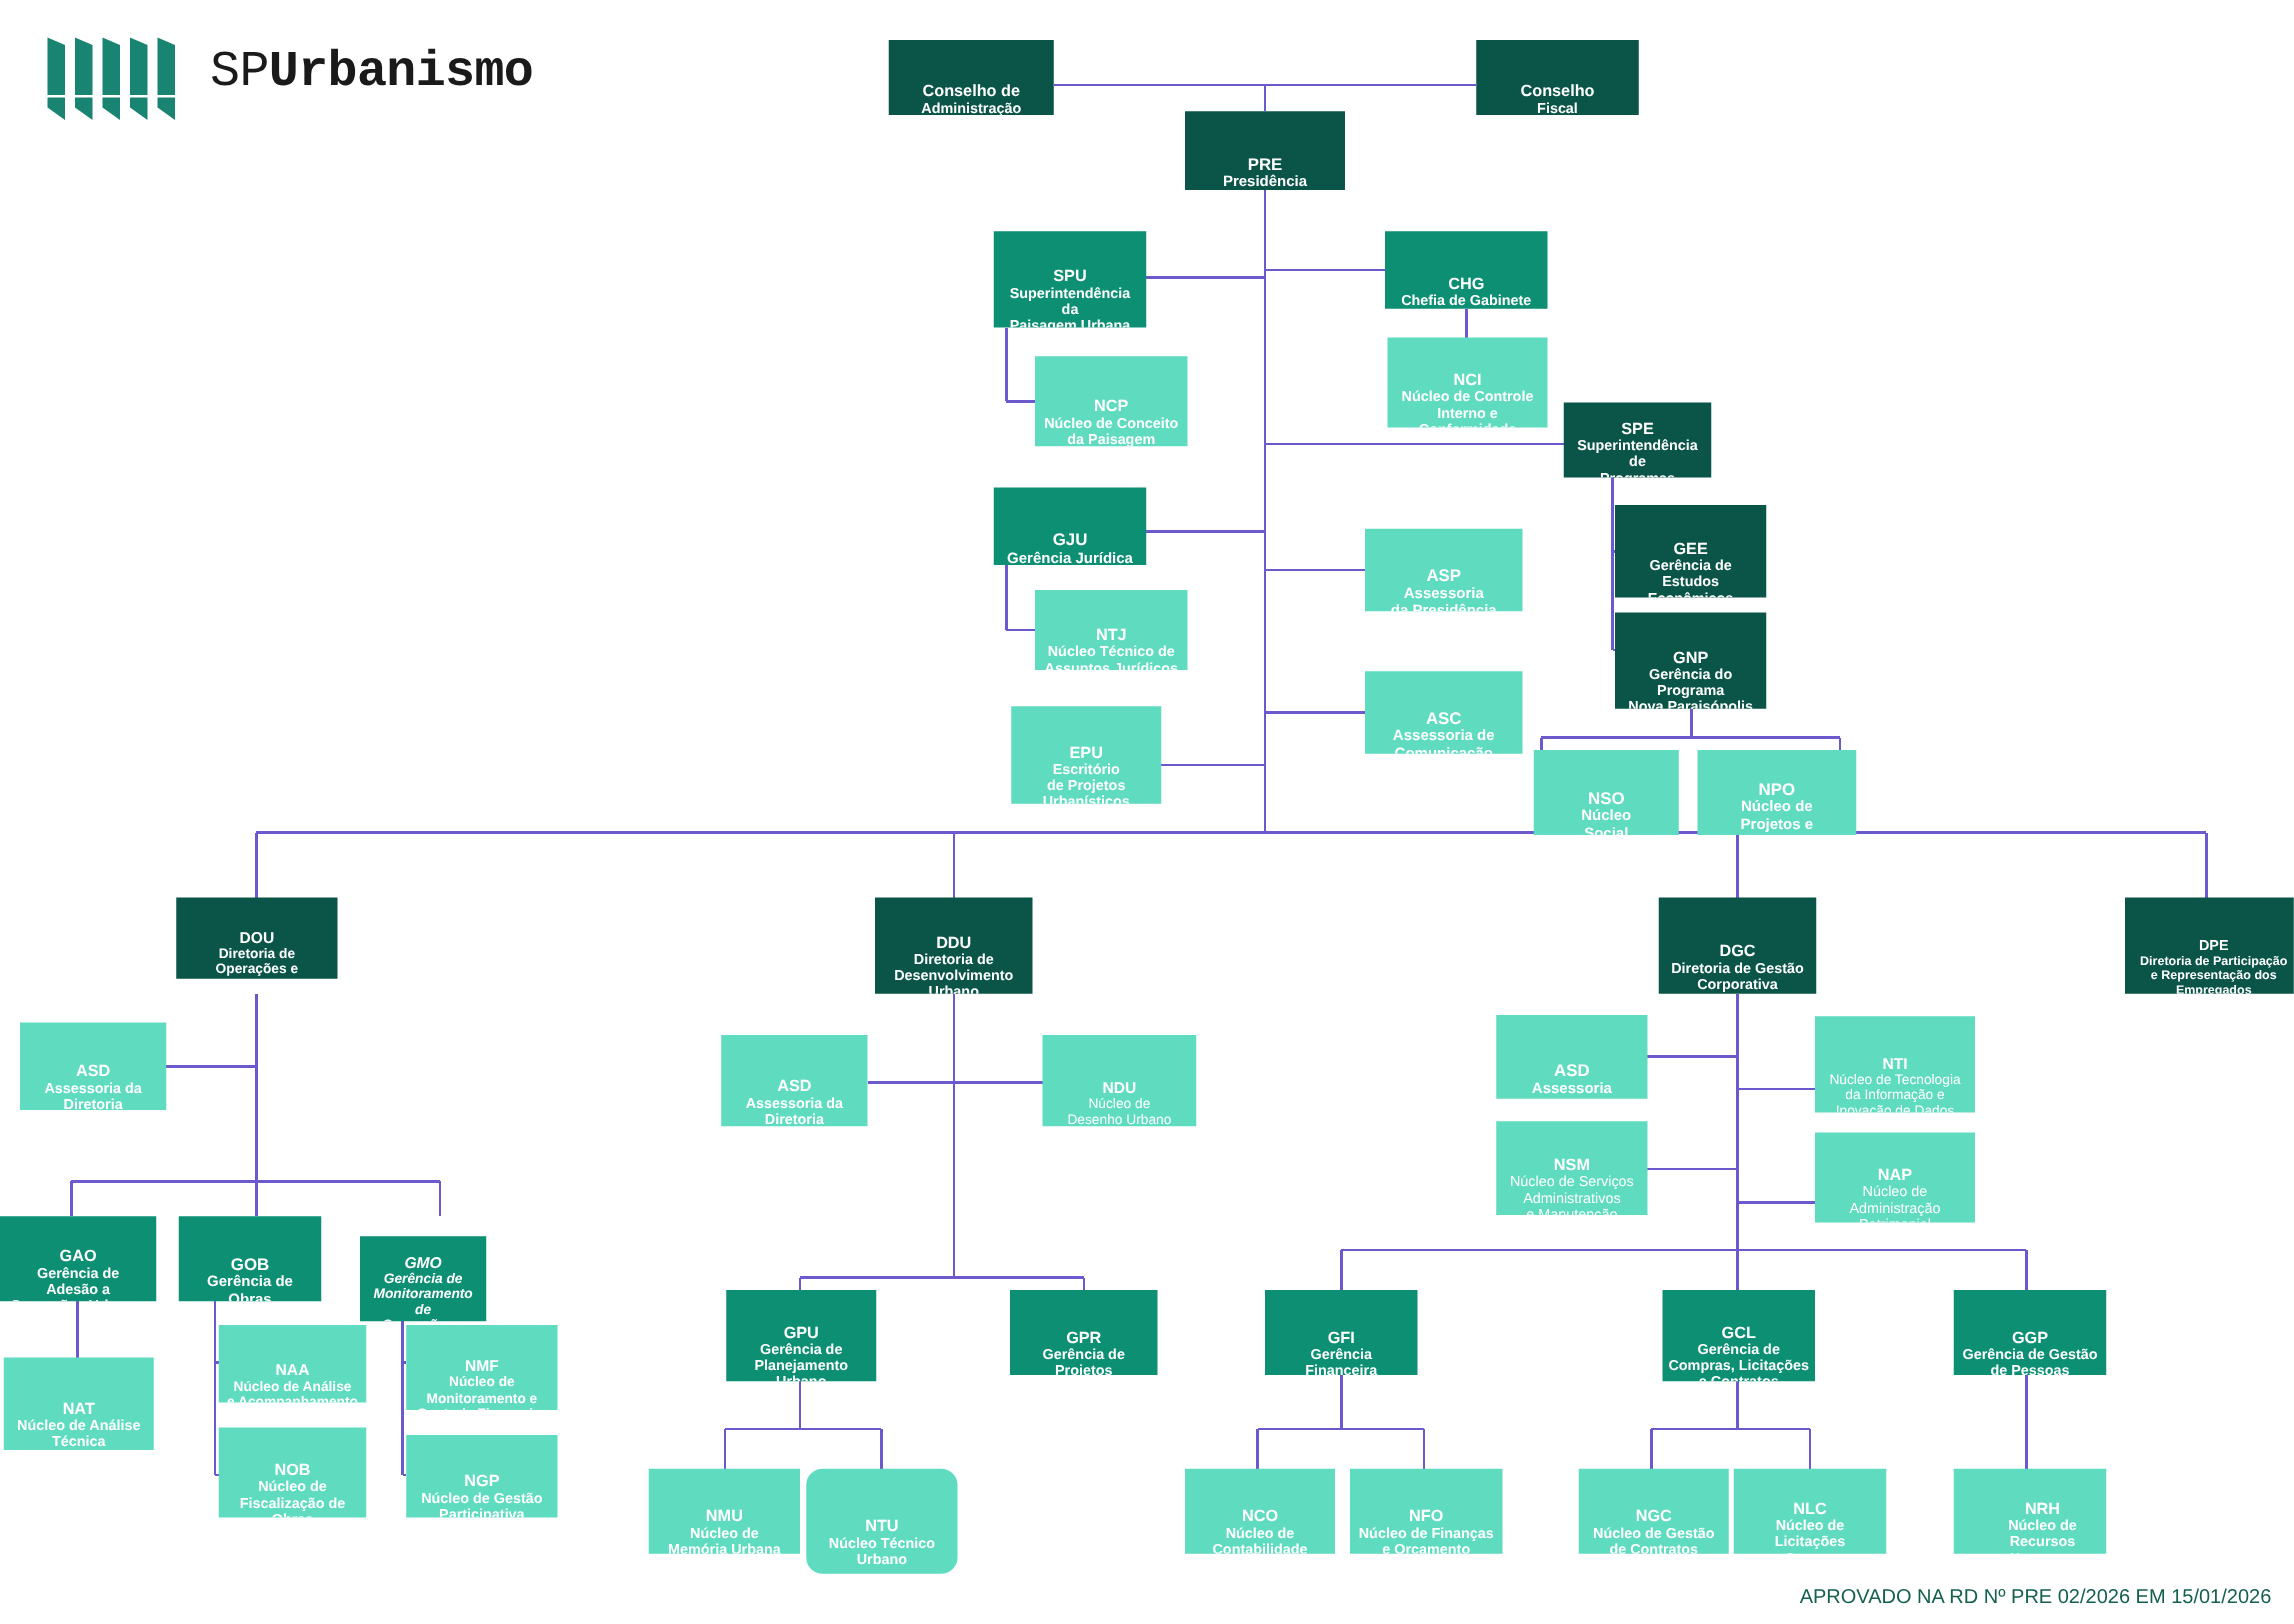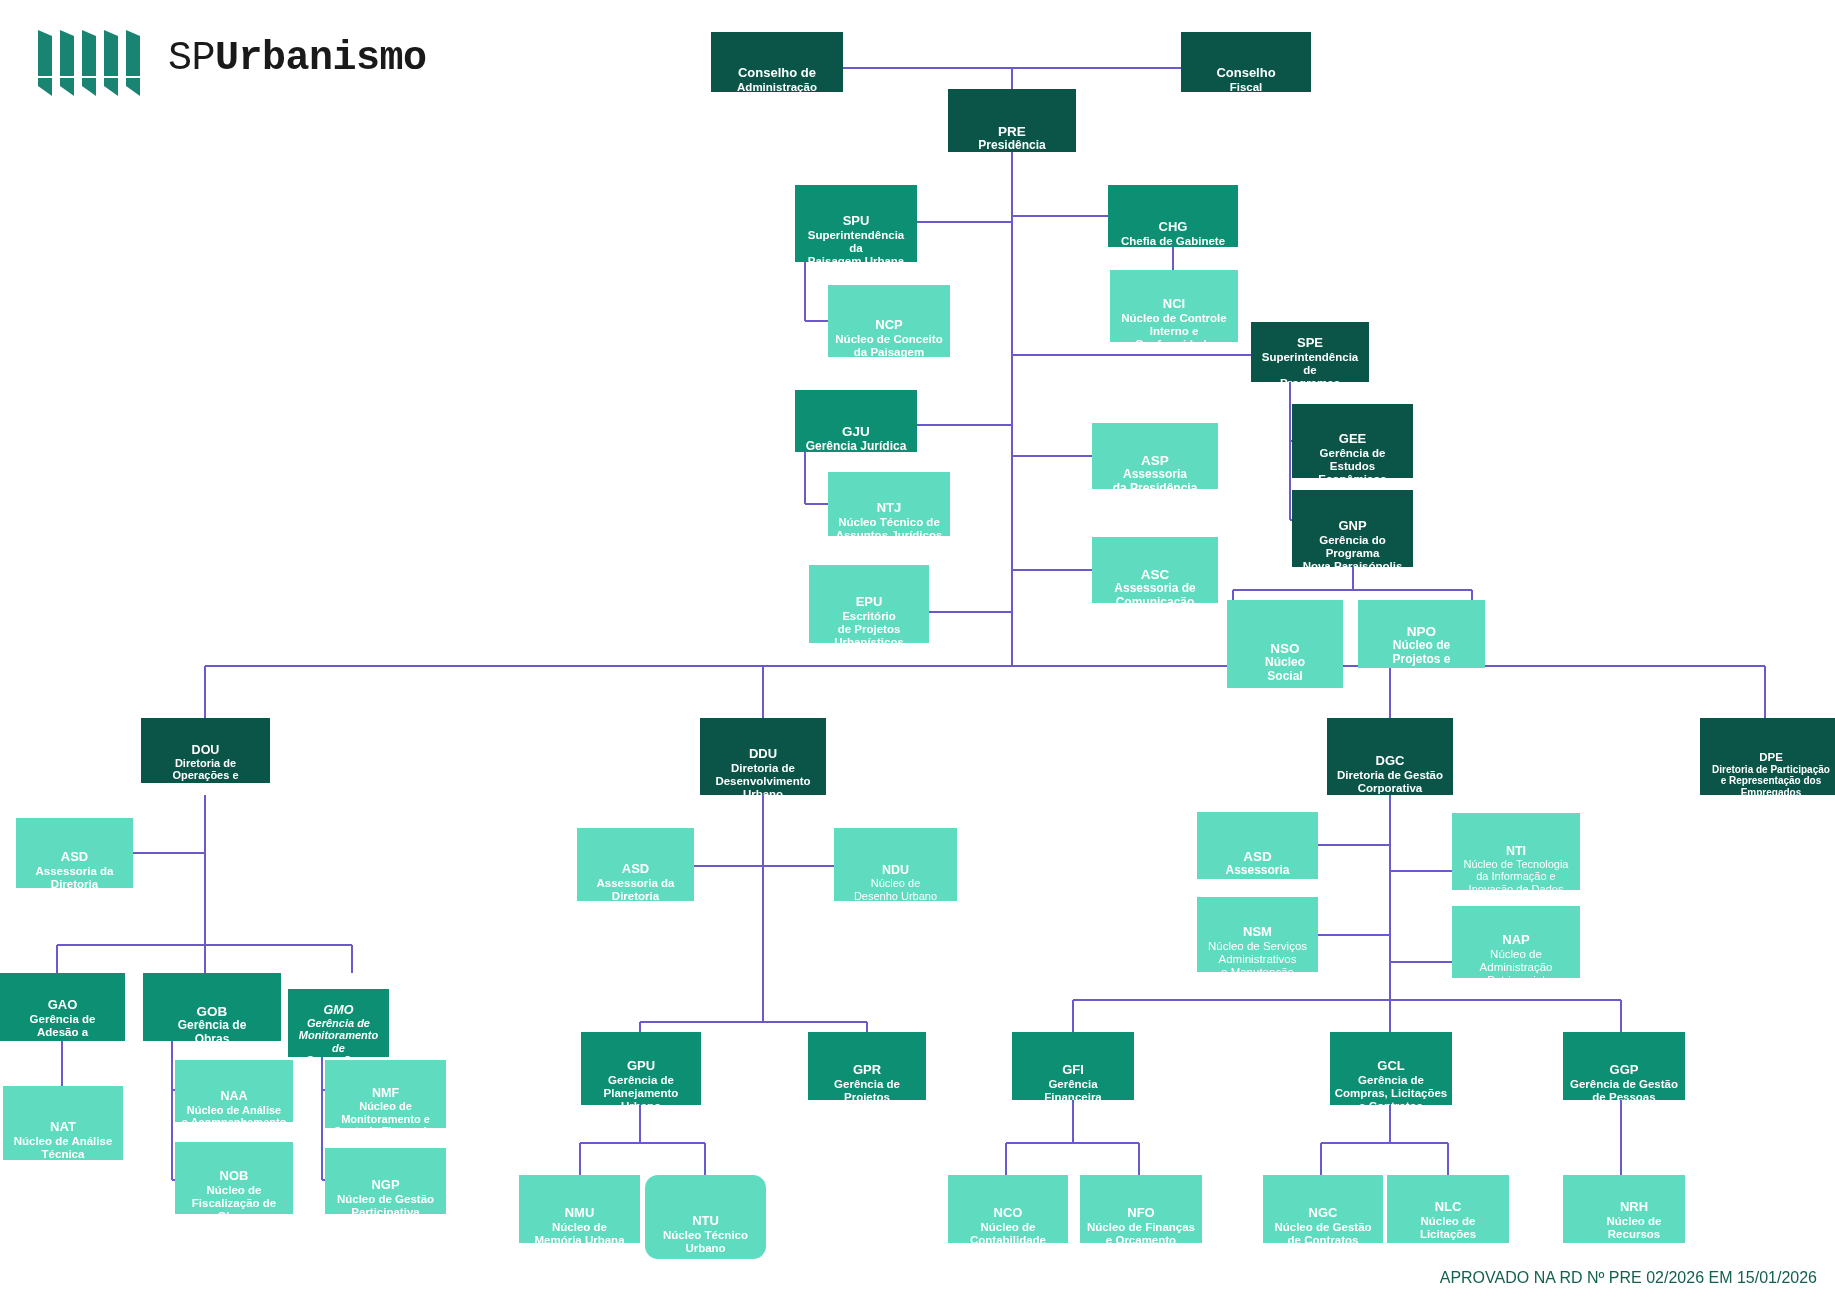--- a/index.html
+++ b/index.html
@@ -255,21 +255,21 @@
       </span>
   </div>
 
   <div class="node lv-dark t12" style="left:1292px;top:490px;width:121px;height:77px;">
     <span class="inner">
         <span class="code">GNP</span>
         <span class="name">Gerência do<br>Programa<br>Nova Paraisópolis</span>
       </span>
   </div>
 
-  <div class="node lv-light t13" style="left:1227px;top:600px;width:116px;height:88px;">
+  <div class="node lv-light t13" style="left:1227px;top:600px;width:116px;height:68px;">
     <span class="inner">
         <span class="code">NSO</span>
         <span class="name">Núcleo<br>Social</span>
       </span>
   </div>
 
   <div class="node lv-light t13" style="left:1358px;top:600px;width:127px;height:68px;">
     <span class="inner">
         <span class="code">NPO</span>
         <span class="name">Núcleo de<br>Projetos e<br>Obras</span>
@@ -353,21 +353,21 @@
       </span>
   </div>
 
   <div class="node lv-mid t12" style="left:0px;top:973px;width:125px;height:68px;">
     <span class="inner">
         <span class="code">GAO</span>
         <span class="name">Gerência de<br>Adesão a<br>Operações Urbanas</span>
       </span>
   </div>
 
-  <div class="node lv-mid t13" style="left:143px;top:973px;width:138px;height:68px;">
+  <div class="node lv-mid t13" style="left:143px;top:973px;width:114px;height:68px;">
     <span class="inner">
         <span class="code">GOB</span>
         <span class="name">Gerência de<br>Obras</span>
       </span>
   </div>
 
   <div class="node lv-mid t11" style="left:288px;top:989px;width:101px;height:68px;font-style:italic;">
     <span class="inner">
         <span class="code">GMO</span>
         <span class="name">Gerência de<br>Monitoramento de<br>Operações e<br>Intervenções</span>

